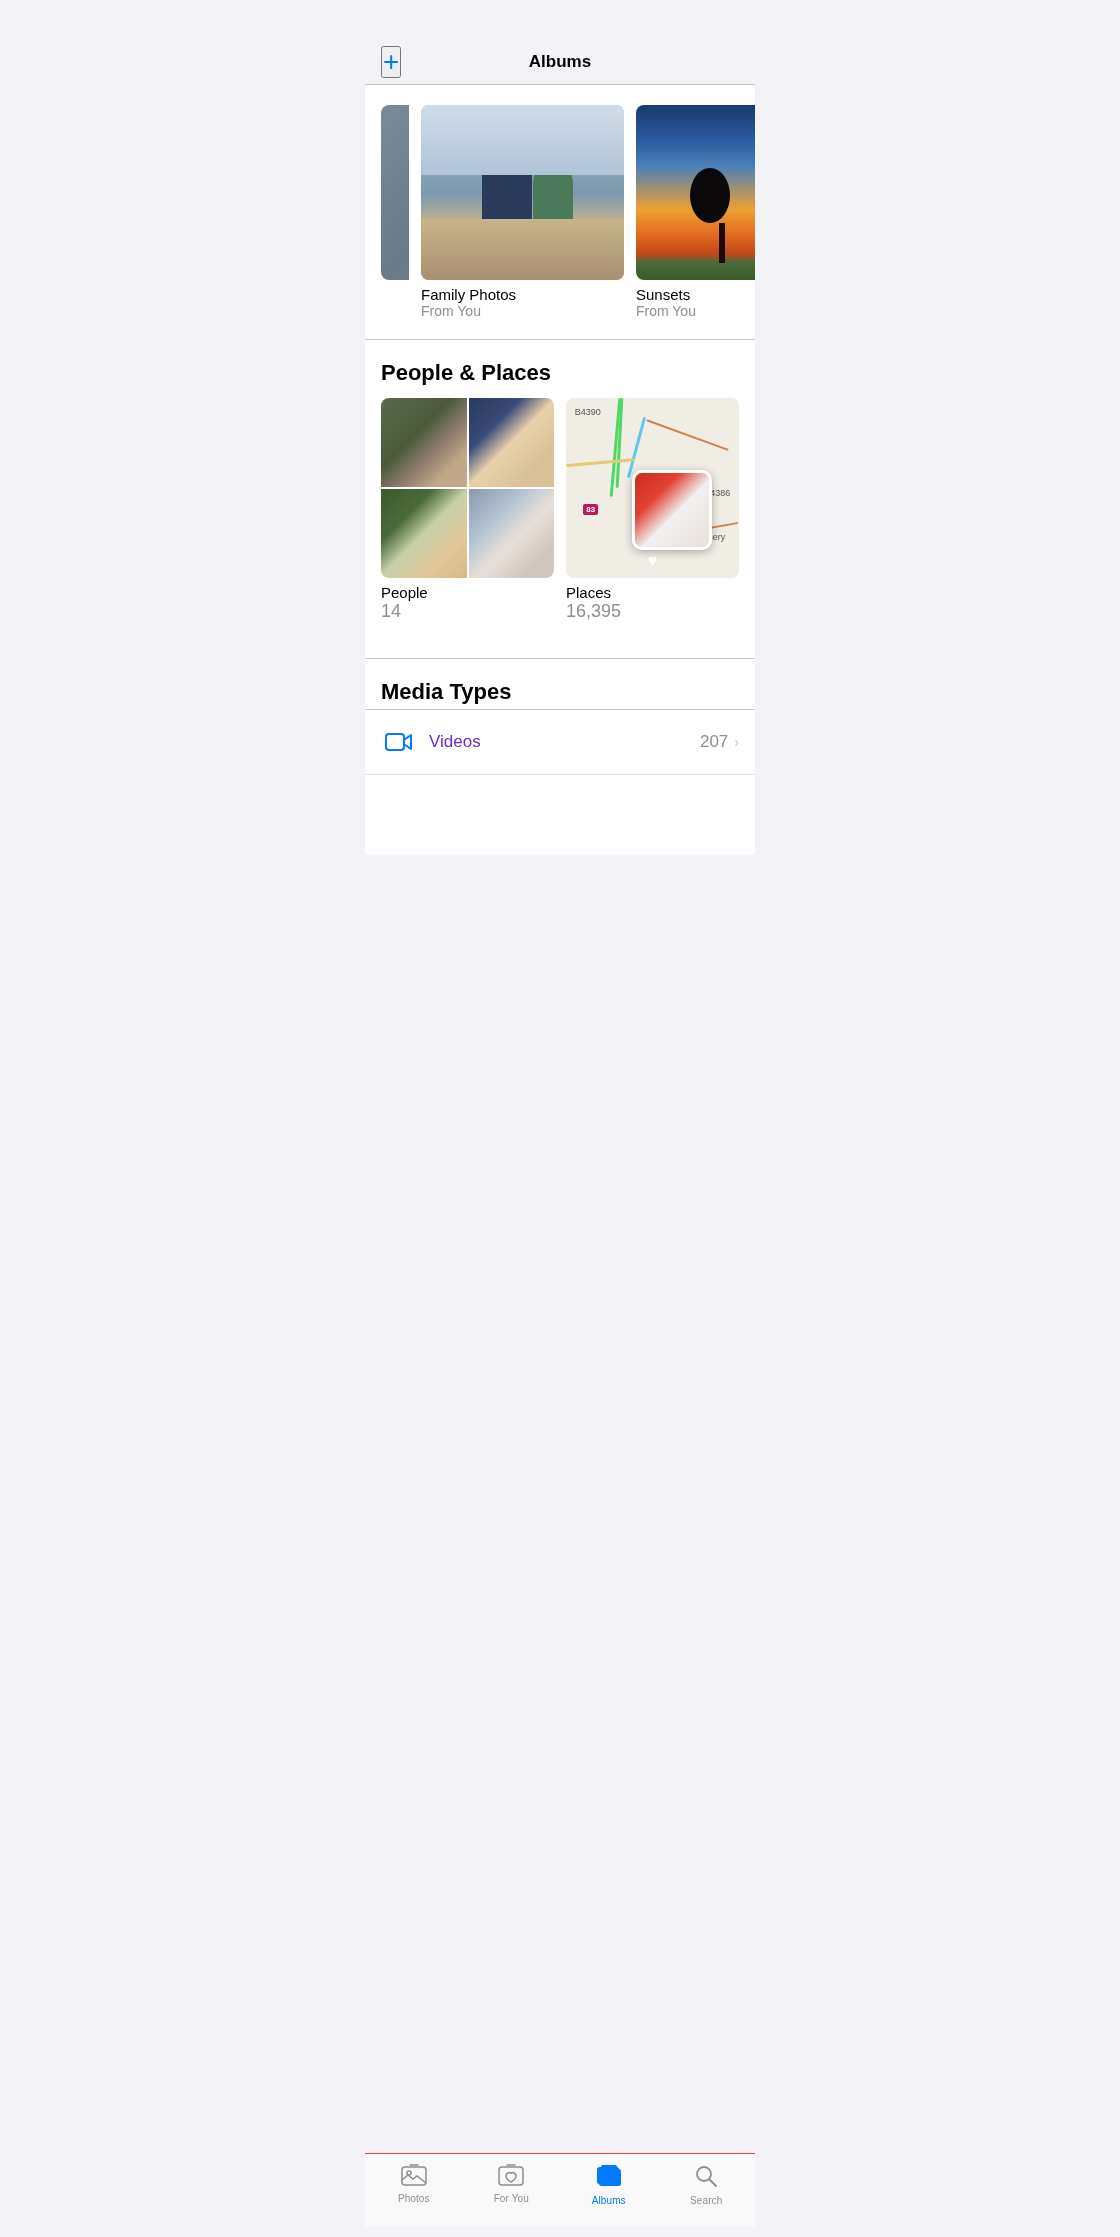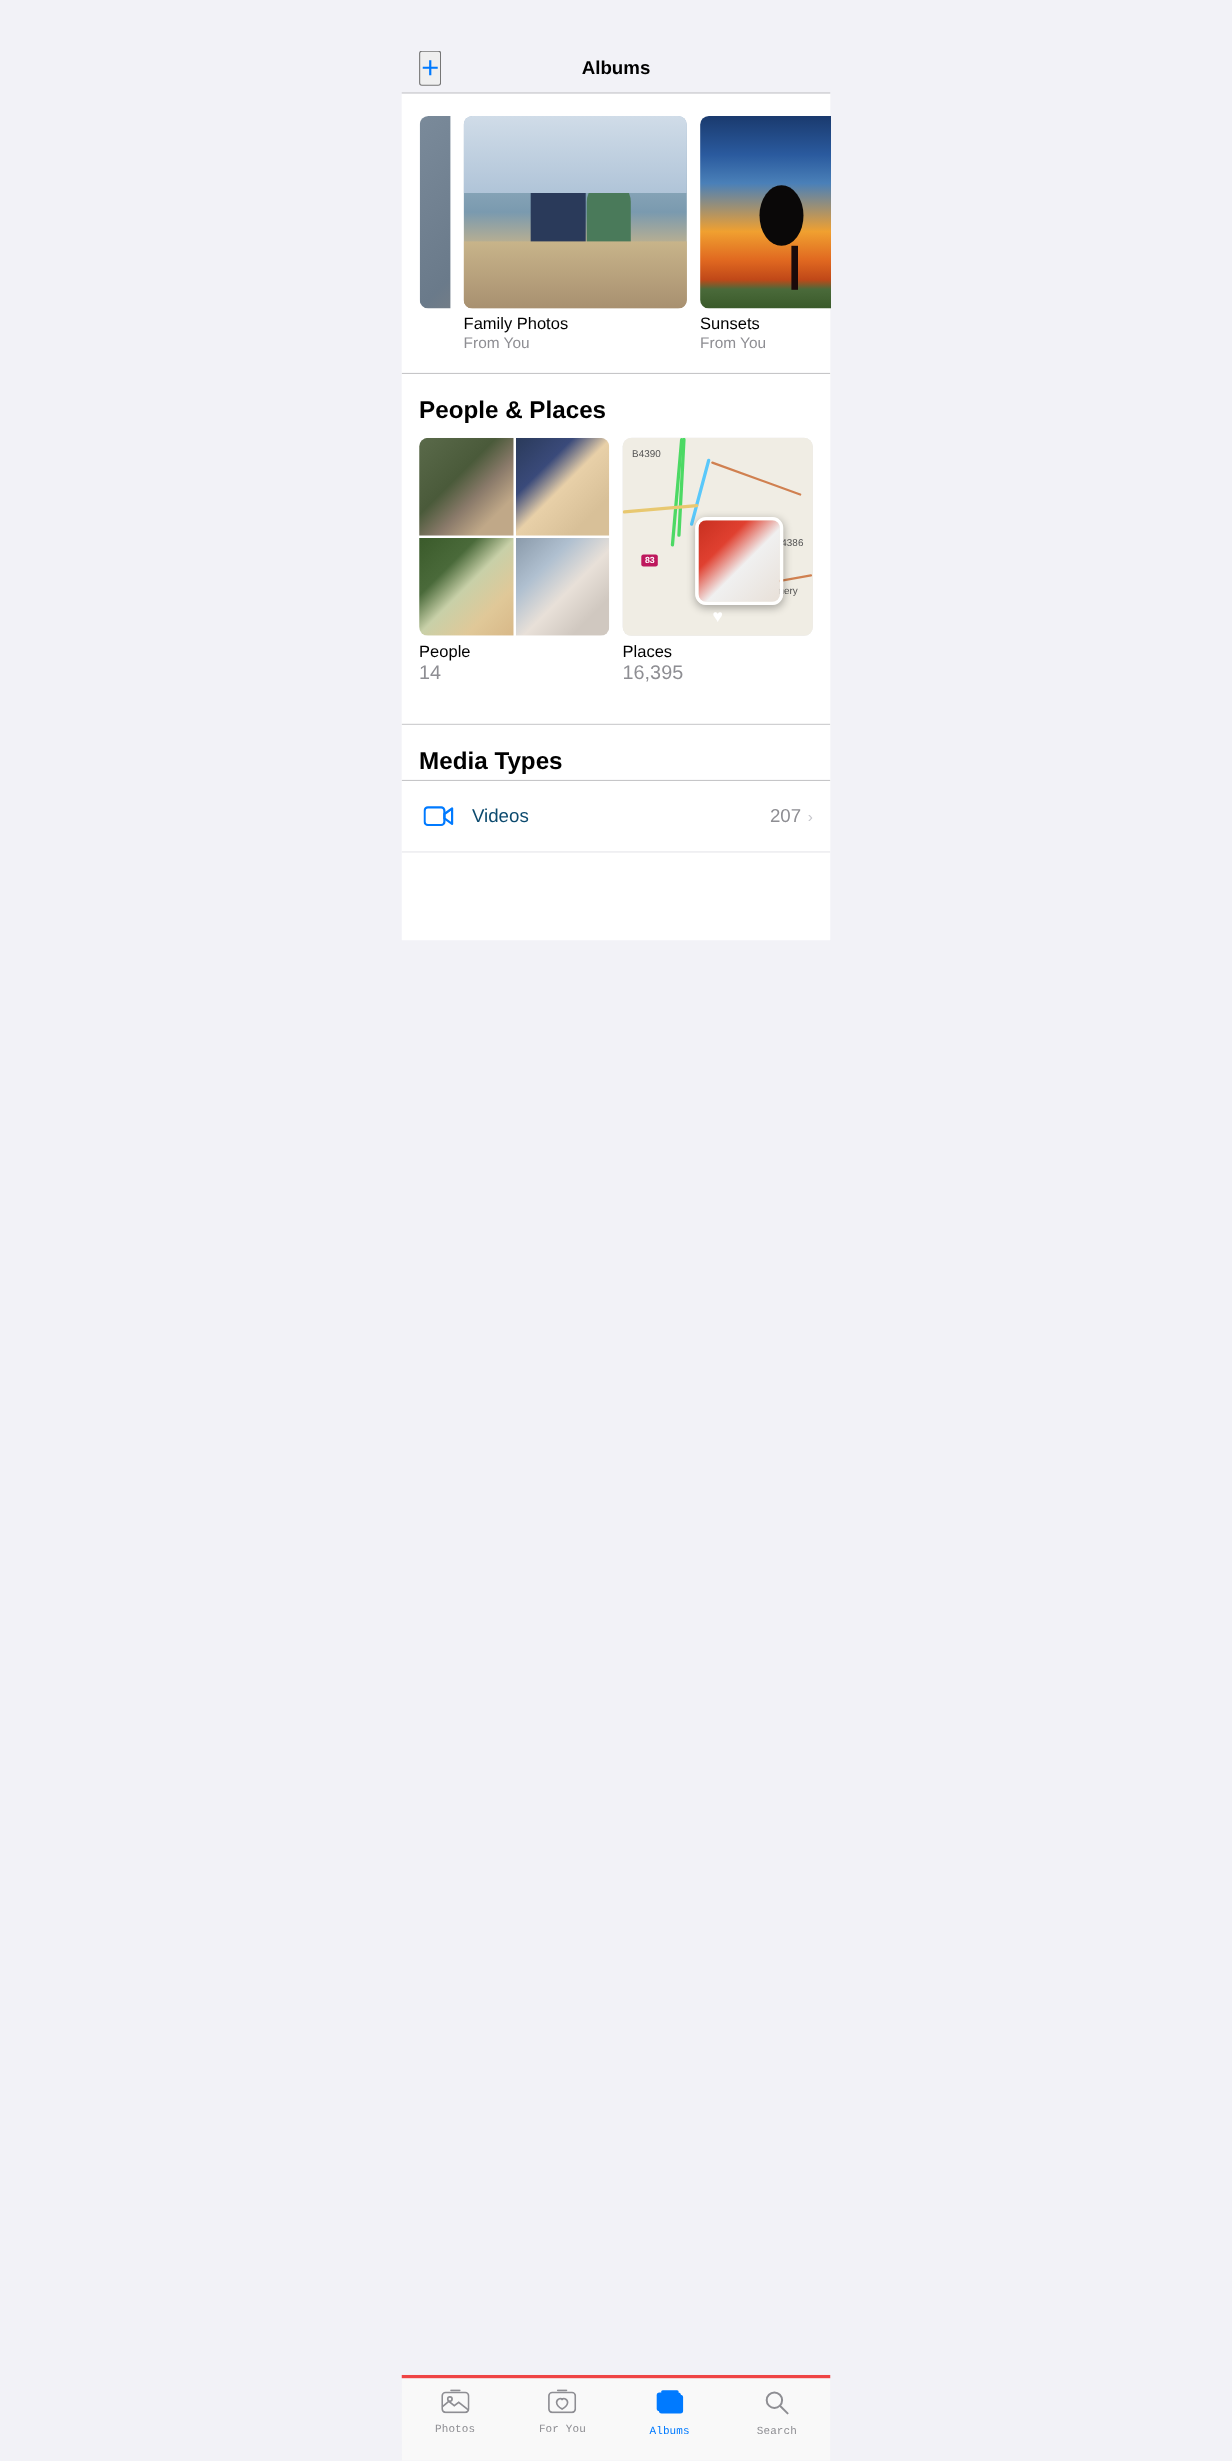--- a/index.html
+++ b/index.html
@@ -197,47 +197,46 @@
       align-items: center;
       justify-content: center;
       margin-right: 12px;
     }
     .media-icon svg {
       width: 28px;
       height: 24px;
     }
     .media-name {
       font-size: 17px;
-      color: #0c4a6e;
+      color: #6d28d9;
       flex: 1;
     }
     .media-count {
       font-size: 17px;
       color: #8e8e93;
       margin-right: 6px;
     }
     .chevron {
       color: #c7c7cc;
       font-size: 14px;
     }
     
     .tab-bar {
       position: fixed;
-      bottom: 0;
+      bottom: 11px;
       left: 50%;
       transform: translateX(-50%);
       width: 390px;
       background: rgba(249,249,249,0.94);
-      border-top: 3px solid #ef4444;
+      border-top: 1px solid #ef4444;
       display: flex;
       justify-content: space-around;
       align-items: flex-start;
       padding: 10px 0 20px;
       backdrop-filter: blur(10px);
-      font-family: Liberation Mono, monospace;
     }
     .tab-item {
       display: flex;
       flex-direction: column;
       align-items: center;
       gap: 3px;
       flex: 1;
     }
     .tab-icon {
       font-size: 24px;

